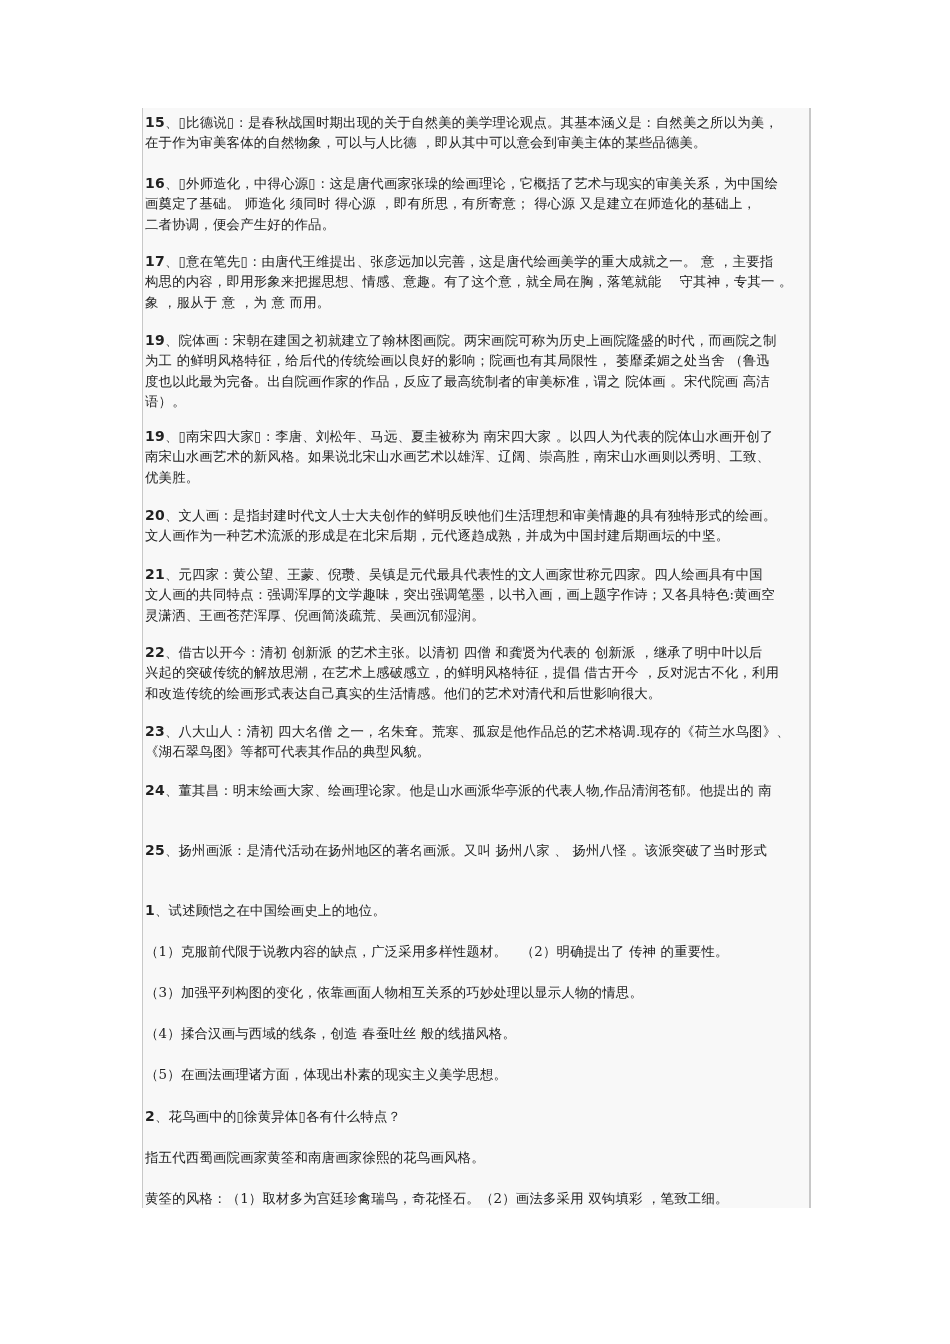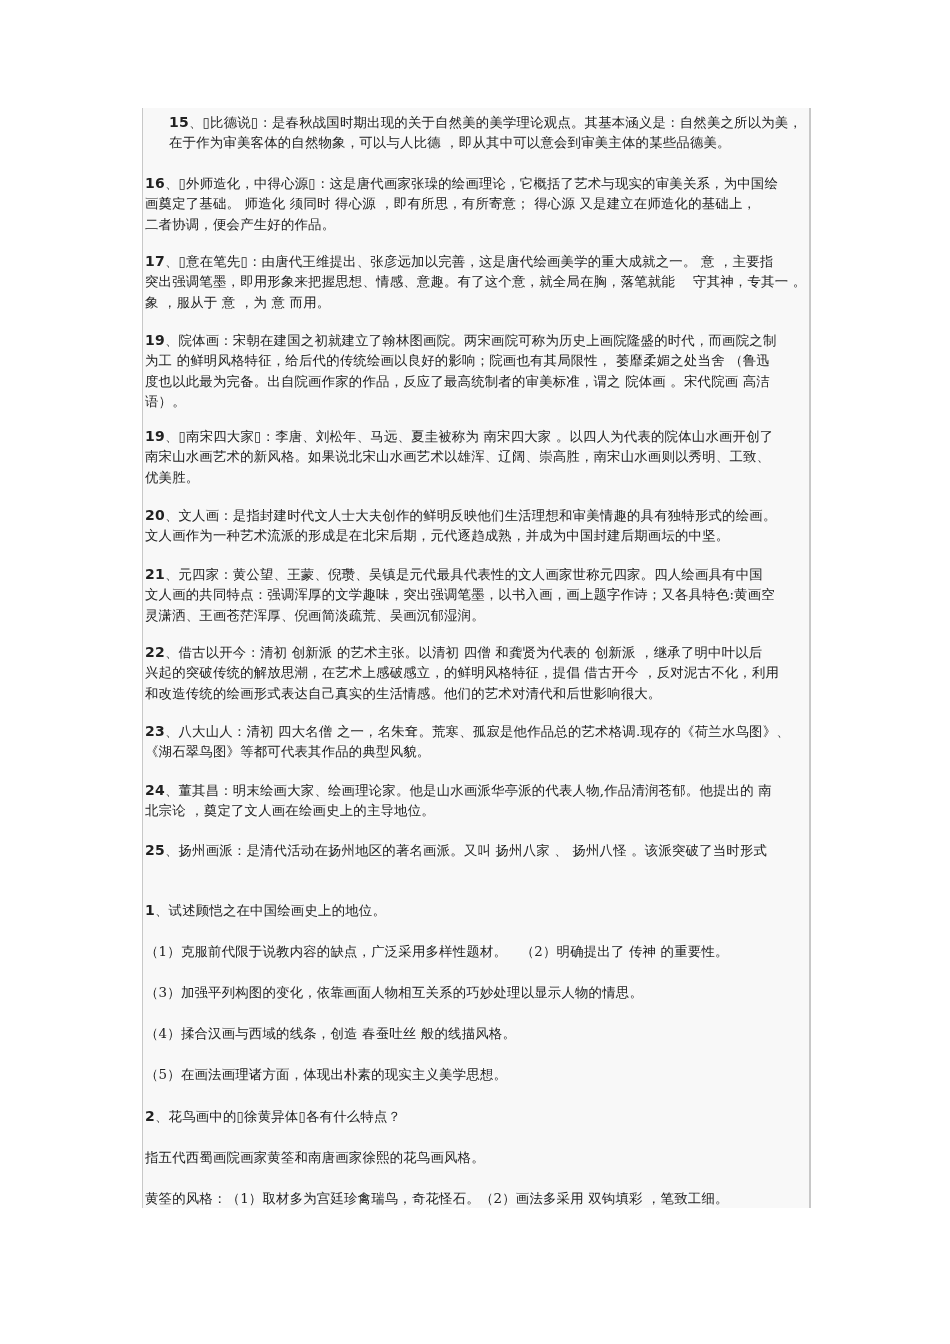--- a/index.html
+++ b/index.html
@@ -35,34 +35,34 @@
       font-size: 14px;
     }
   </style>
 </head>
 <body>
 
 <div class="frame"></div>
 
 <div class="content">
 
-  <div class="para" style="position:absolute; top:0;margin-left:24px;">
+  <div class="para" style="position:absolute; top:0;">
     <span class="line"><span class="num">15</span><span>、▯比德说▯：是春秋战国时期出现的关于自然美的美学理论观点。其基本涵义是：自然美之所以为美，</span></span>
     <span class="line">在于作为审美客体的自然物象，可以与人比德 ，即从其中可以意会到审美主体的某些品德美。</span>
   </div>
 
   <div class="para" style="position:absolute; top:61px;">
     <span class="line"><span class="num">16</span><span>、▯外师造化，中得心源▯：这是唐代画家张璪的绘画理论，它概括了艺术与现实的审美关系，为中国绘</span></span>
     <span class="line">画奠定了基础。 师造化 须同时 得心源 ，即有所思，有所寄意； 得心源 又是建立在师造化的基础上，</span>
     <span class="line">二者协调，便会产生好的作品。</span>
   </div>
 
   <div class="para" style="position:absolute; top:139px;">
     <span class="line"><span class="num">17</span><span>、▯意在笔先▯：由唐代王维提出、张彦远加以完善，这是唐代绘画美学的重大成就之一。 意 ，主要指</span></span>
-    <span class="line">突出强调笔墨，即用形象来把握思想、情感、意趣。有了这个意，就全局在胸，落笔就能　 守其神，专其一 。</span>
+    <span class="line">构思的内容，即用形象来把握思想、情感、意趣。有了这个意，就全局在胸，落笔就能　 守其神，专其一 。</span>
     <span class="line"> 象 ，服从于 意 ，为 意 而用。</span>
   </div>
 
   <div class="para" style="position:absolute; top:218px;">
     <span class="line"><span class="num">19</span><span>、院体画：宋朝在建国之初就建立了翰林图画院。两宋画院可称为历史上画院隆盛的时代，而画院之制</span></span>
     <span class="line">为工 的鲜明风格特征，给后代的传统绘画以良好的影响；院画也有其局限性， 萎靡柔媚之处当舍 （鲁迅</span>
     <span class="line">度也以此最为完备。出自院画作家的作品，反应了最高统制者的审美标准，谓之 院体画 。宋代院画 高洁</span>
     <span class="line">语）。</span>
   </div>
 
@@ -89,21 +89,20 @@
     <span class="line">和改造传统的绘画形式表达自己真实的生活情感。他们的艺术对清代和后世影响很大。</span>
   </div>
 
   <div class="para" style="position:absolute; top:609px;">
     <span class="line"><span class="num">23</span><span>、八大山人：清初 四大名僧 之一，名朱耷。荒寒、孤寂是他作品总的艺术格调.现存的《荷兰水鸟图》、</span></span>
     <span class="line">《湖石翠鸟图》等都可代表其作品的典型风貌。</span>
   </div>
 
   <div class="para" style="position:absolute; top:668px;">
     <span class="line"><span class="num">24</span><span>、董其昌：明末绘画大家、绘画理论家。他是山水画派华亭派的代表人物,作品清润苍郁。他提出的 南</span></span>
-    <span class="line">北宗论 ，奠定了文人画在绘画史上的主导地位。</span>
   </div>
 
   <div class="para" style="position:absolute; top:728px;">
     <span class="line"><span class="num">25</span><span>、扬州画派：是清代活动在扬州地区的著名画派。又叫 扬州八家 、 扬州八怪 。该派突破了当时形式</span></span>
   </div>
 
   <div class="para" style="position:absolute; top:788px;">
     <span class="line"><span class="num">1</span><span>、试述顾恺之在中国绘画史上的地位。</span></span>
   </div>
 

